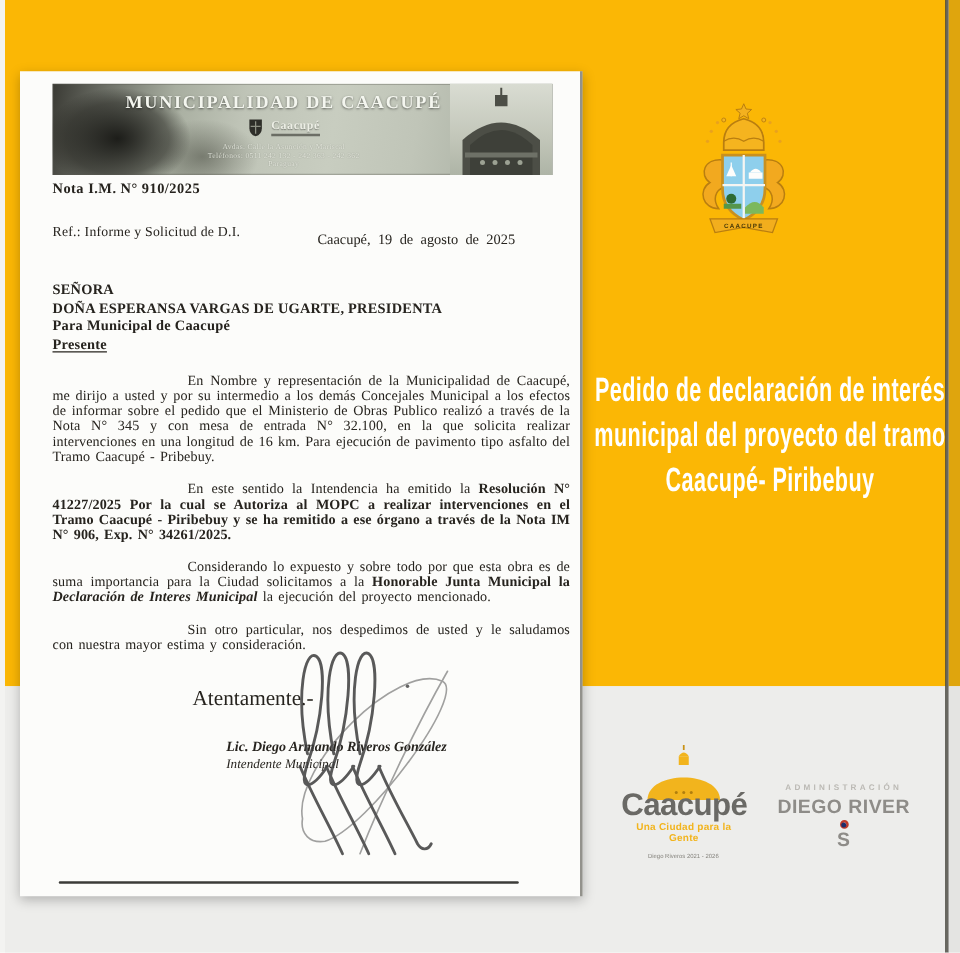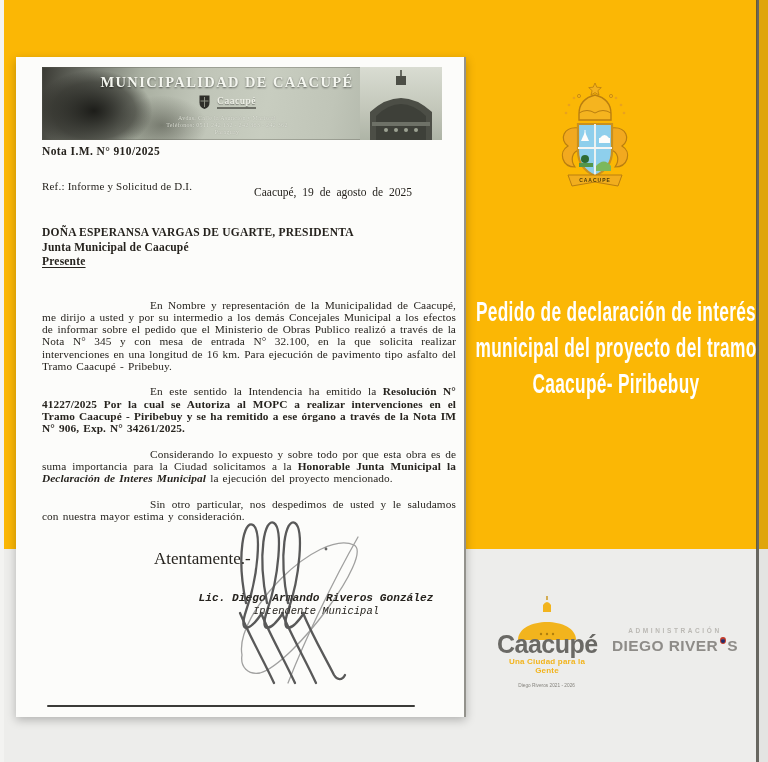--- a/index.html
+++ b/index.html
@@ -52,21 +52,21 @@
   .rec-line{font-weight:bold;font-size:11.5px;line-height:14.6px;letter-spacing:.2px;}
   .rec-line.u{text-decoration:underline;text-underline-offset:2px;}
 
   .body{position:absolute;left:26px;top:242px;width:414px;}
   .para{font-size:11.3px;line-height:12.15px;text-align:justify;text-indent:108px;
         margin:0 0 13.5px 0;letter-spacing:.1px;word-spacing:1.2px;}
   .st-b{font-weight:bold;} .st-i{font-style:italic;}
 
   .closing{position:absolute;left:26px;top:492px;font-size:17px;text-indent:112px;width:300px;}
 
-  .signer{position:absolute;left:165px;top:534px;width:270px;text-align:center;font-family:Liberation Mono, monospace;}
+  .signer{position:absolute;left:165px;top:534px;width:270px;text-align:left;}
   .signer-name{font-weight:bold;font-style:italic;font-size:11.2px;line-height:14px;}
   .signer-title{font-style:italic;font-size:10.5px;line-height:13px;}
 
   .signature{position:absolute;left:190px;top:428px;z-index:3;}
   .footer-line{position:absolute;left:31px;top:648px;width:368px;height:2px;background:#3B3B38;border-radius:1px;}
 
   
   .crest{position:absolute;left:552px;top:82px;}
 
   .title-block{position:absolute;left:391px;top:294px;width:450px;text-align:center;
@@ -76,22 +76,22 @@
 
   .city-logo{position:absolute;left:497px;top:596px;width:100px;text-align:center;}
   .city-dome{display:block;margin:0 auto;}
   .city-name{font-weight:bold;font-size:25px;letter-spacing:-.5px;color:var(--logo-gray,#6A6965);
     color:var(--logo_gray);margin-top:-9px;line-height:26px;}
   .city-tagline{font-weight:bold;font-size:8px;color:var(--logo_yellow);letter-spacing:.2px;margin-top:0px;}
   .city-sub{display:inline-block;font-size:7px;color:#86847E;transform:scale(.68);transform-origin:50% 0;margin-top:1px;}
 
   .admin-logo{position:absolute;left:612px;top:627px;width:126px;text-align:center;}
   .admin-label{font-size:6.5px;letter-spacing:2.6px;color:var(--admin_label);font-weight:bold;}
-  .admin-name{margin-top:3px;display:flex;align-items:flex-start;justify-content:center;gap:1px;
-    font-weight:bold;font-size:15.5px;letter-spacing:.4px;color:var(--admin_gray);white-space:nowrap;}
+  .admin-name{margin-top:3px;display:flex;align-items:center;justify-content:center;gap:1px;
+    font-weight:bold;font-size:15.5px;letter-spacing:.4px;color:var(--admin_gray);white-space:nowrap;flex-direction:column;}
   .target{display:inline-block;width:7px;height:7px;border:2.6px solid var(--target_red);
     border-radius:50%;position:relative;background:#fff;margin:0 .5px;}
   .target::after{content:"";position:absolute;left:50%;top:50%;width:4px;height:4px;margin:-2px 0 0 -2px;
     border-radius:50%;background:var(--target_navy);}
 </style>
 </head>
 <body>
 
 <div class="stage">
 
@@ -129,22 +129,23 @@
       <div class="lh-small lh-s1">Avdas. Calle la Asunción y Mariscal</div>
       <div class="lh-small lh-s2">Teléfonos: 0511 242 132 - 242 363 - 242 362</div>
       <div class="lh-small lh-s3">Paraguay</div>
     </div>
 
     <div class="nota">Nota I.M. N°  910/2025</div>
     <div class="ref">Ref.: Informe y Solicitud de D.I.</div>
     <div class="date">Caacupé, 19 de agosto de 2025</div>
 
     <div class="recipient">
+        <div class="rec-line">SEÑORA</div>
         <div class="rec-line">DOÑA ESPERANSA VARGAS DE UGARTE, PRESIDENTA</div>
-        <div class="rec-line">Junta Municipal de Caacupé</div>
+        <div class="rec-line">Para Municipal de Caacupé</div>
         <div class="rec-line u">Presente</div>
       </div>
 
     <div class="body">
         <p class="para"><span>En Nombre y representación de la Municipalidad de Caacupé, me dirijo a usted y por su intermedio a los demás Concejales Municipal a los efectos de informar sobre el pedido que el Ministerio de Obras Publico realizó a través de la Nota N° 345 y con mesa de entrada N° 32.100, en la que solicita realizar intervenciones en una longitud de 16 km. Para ejecución de pavimento tipo asfalto del Tramo Caacupé - Pribebuy.</span></p>
         <p class="para"><span>En este sentido la Intendencia ha emitido la </span><span class="st-b">Resolución N° 41227/2025 Por la cual se Autoriza al MOPC a realizar intervenciones en el Tramo Caacupé - Piribebuy y se ha remitido a ese órgano a través de la Nota IM N° 906, Exp. N° 34261/2025.</span></p>
         <p class="para"><span>Considerando lo expuesto y sobre todo por que esta obra es de suma importancia para la Ciudad solicitamos a la </span><span class="st-b">Honorable Junta Municipal la </span><span class="st-b st-i">Declaración de Interes Municipal</span><span> la ejecución del proyecto mencionado.</span></p>
         <p class="para"><span>Sin otro particular, nos despedimos de usted y le saludamos con nuestra mayor estima y consideración.</span></p>
       </div>
 

